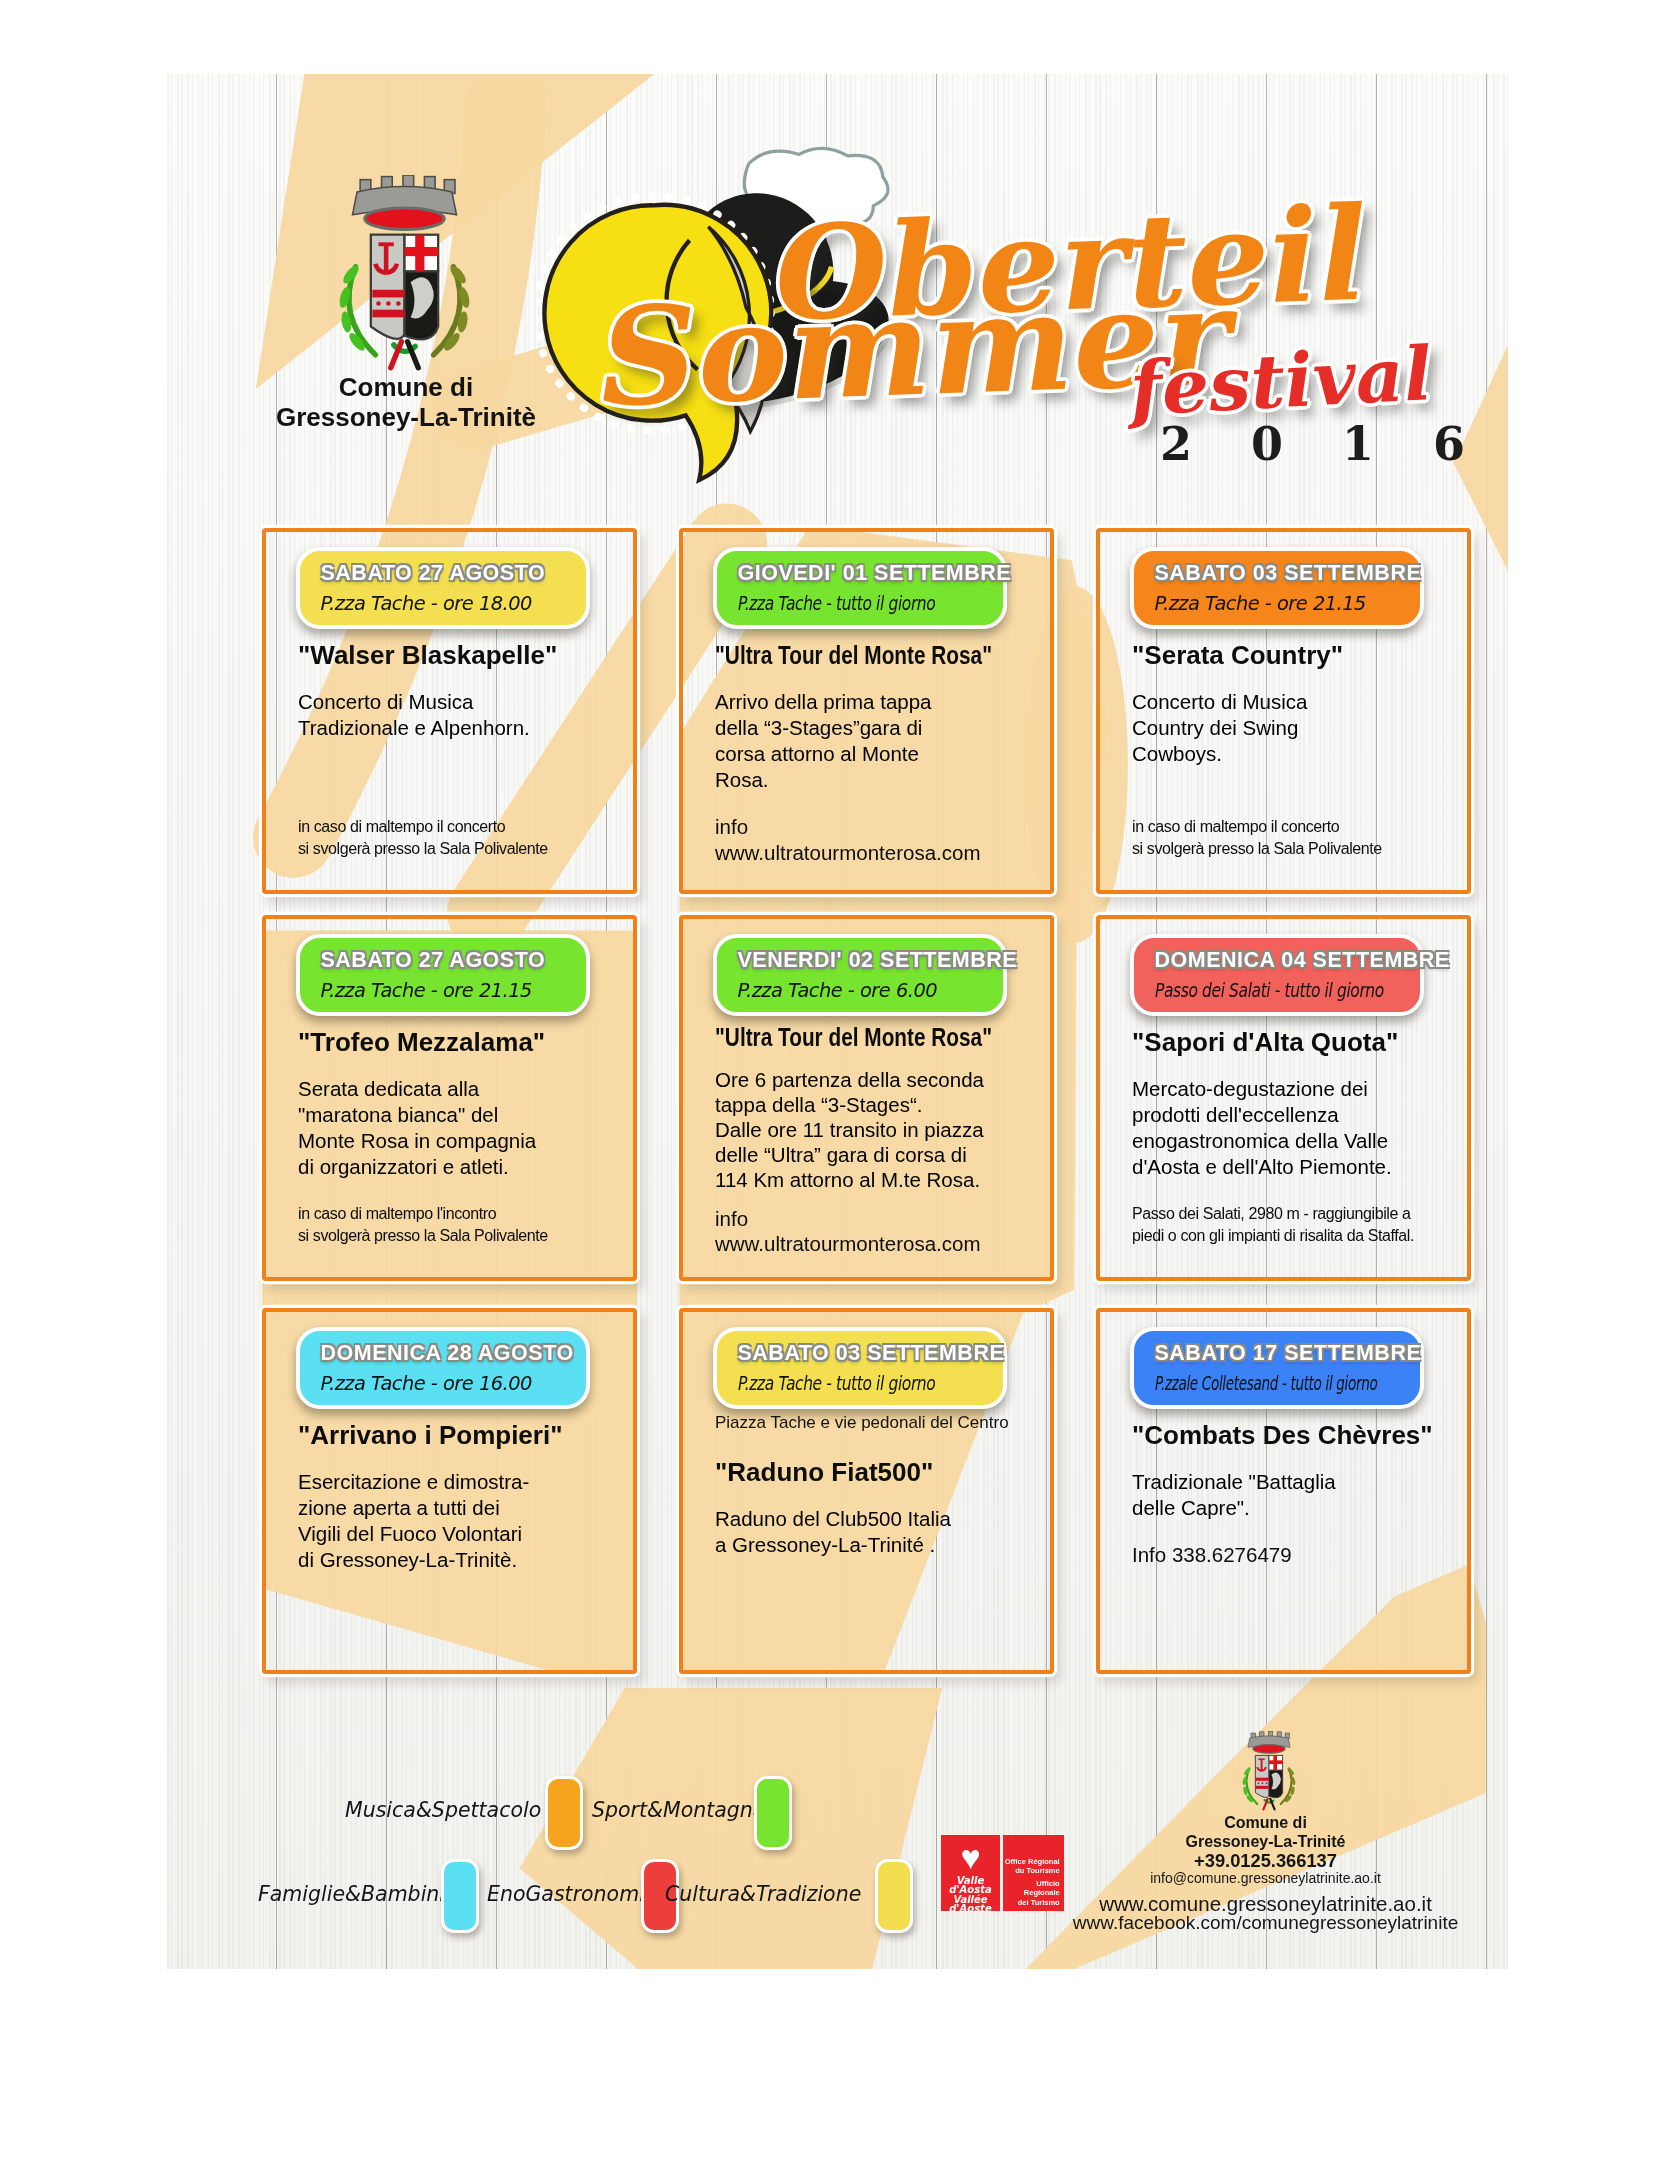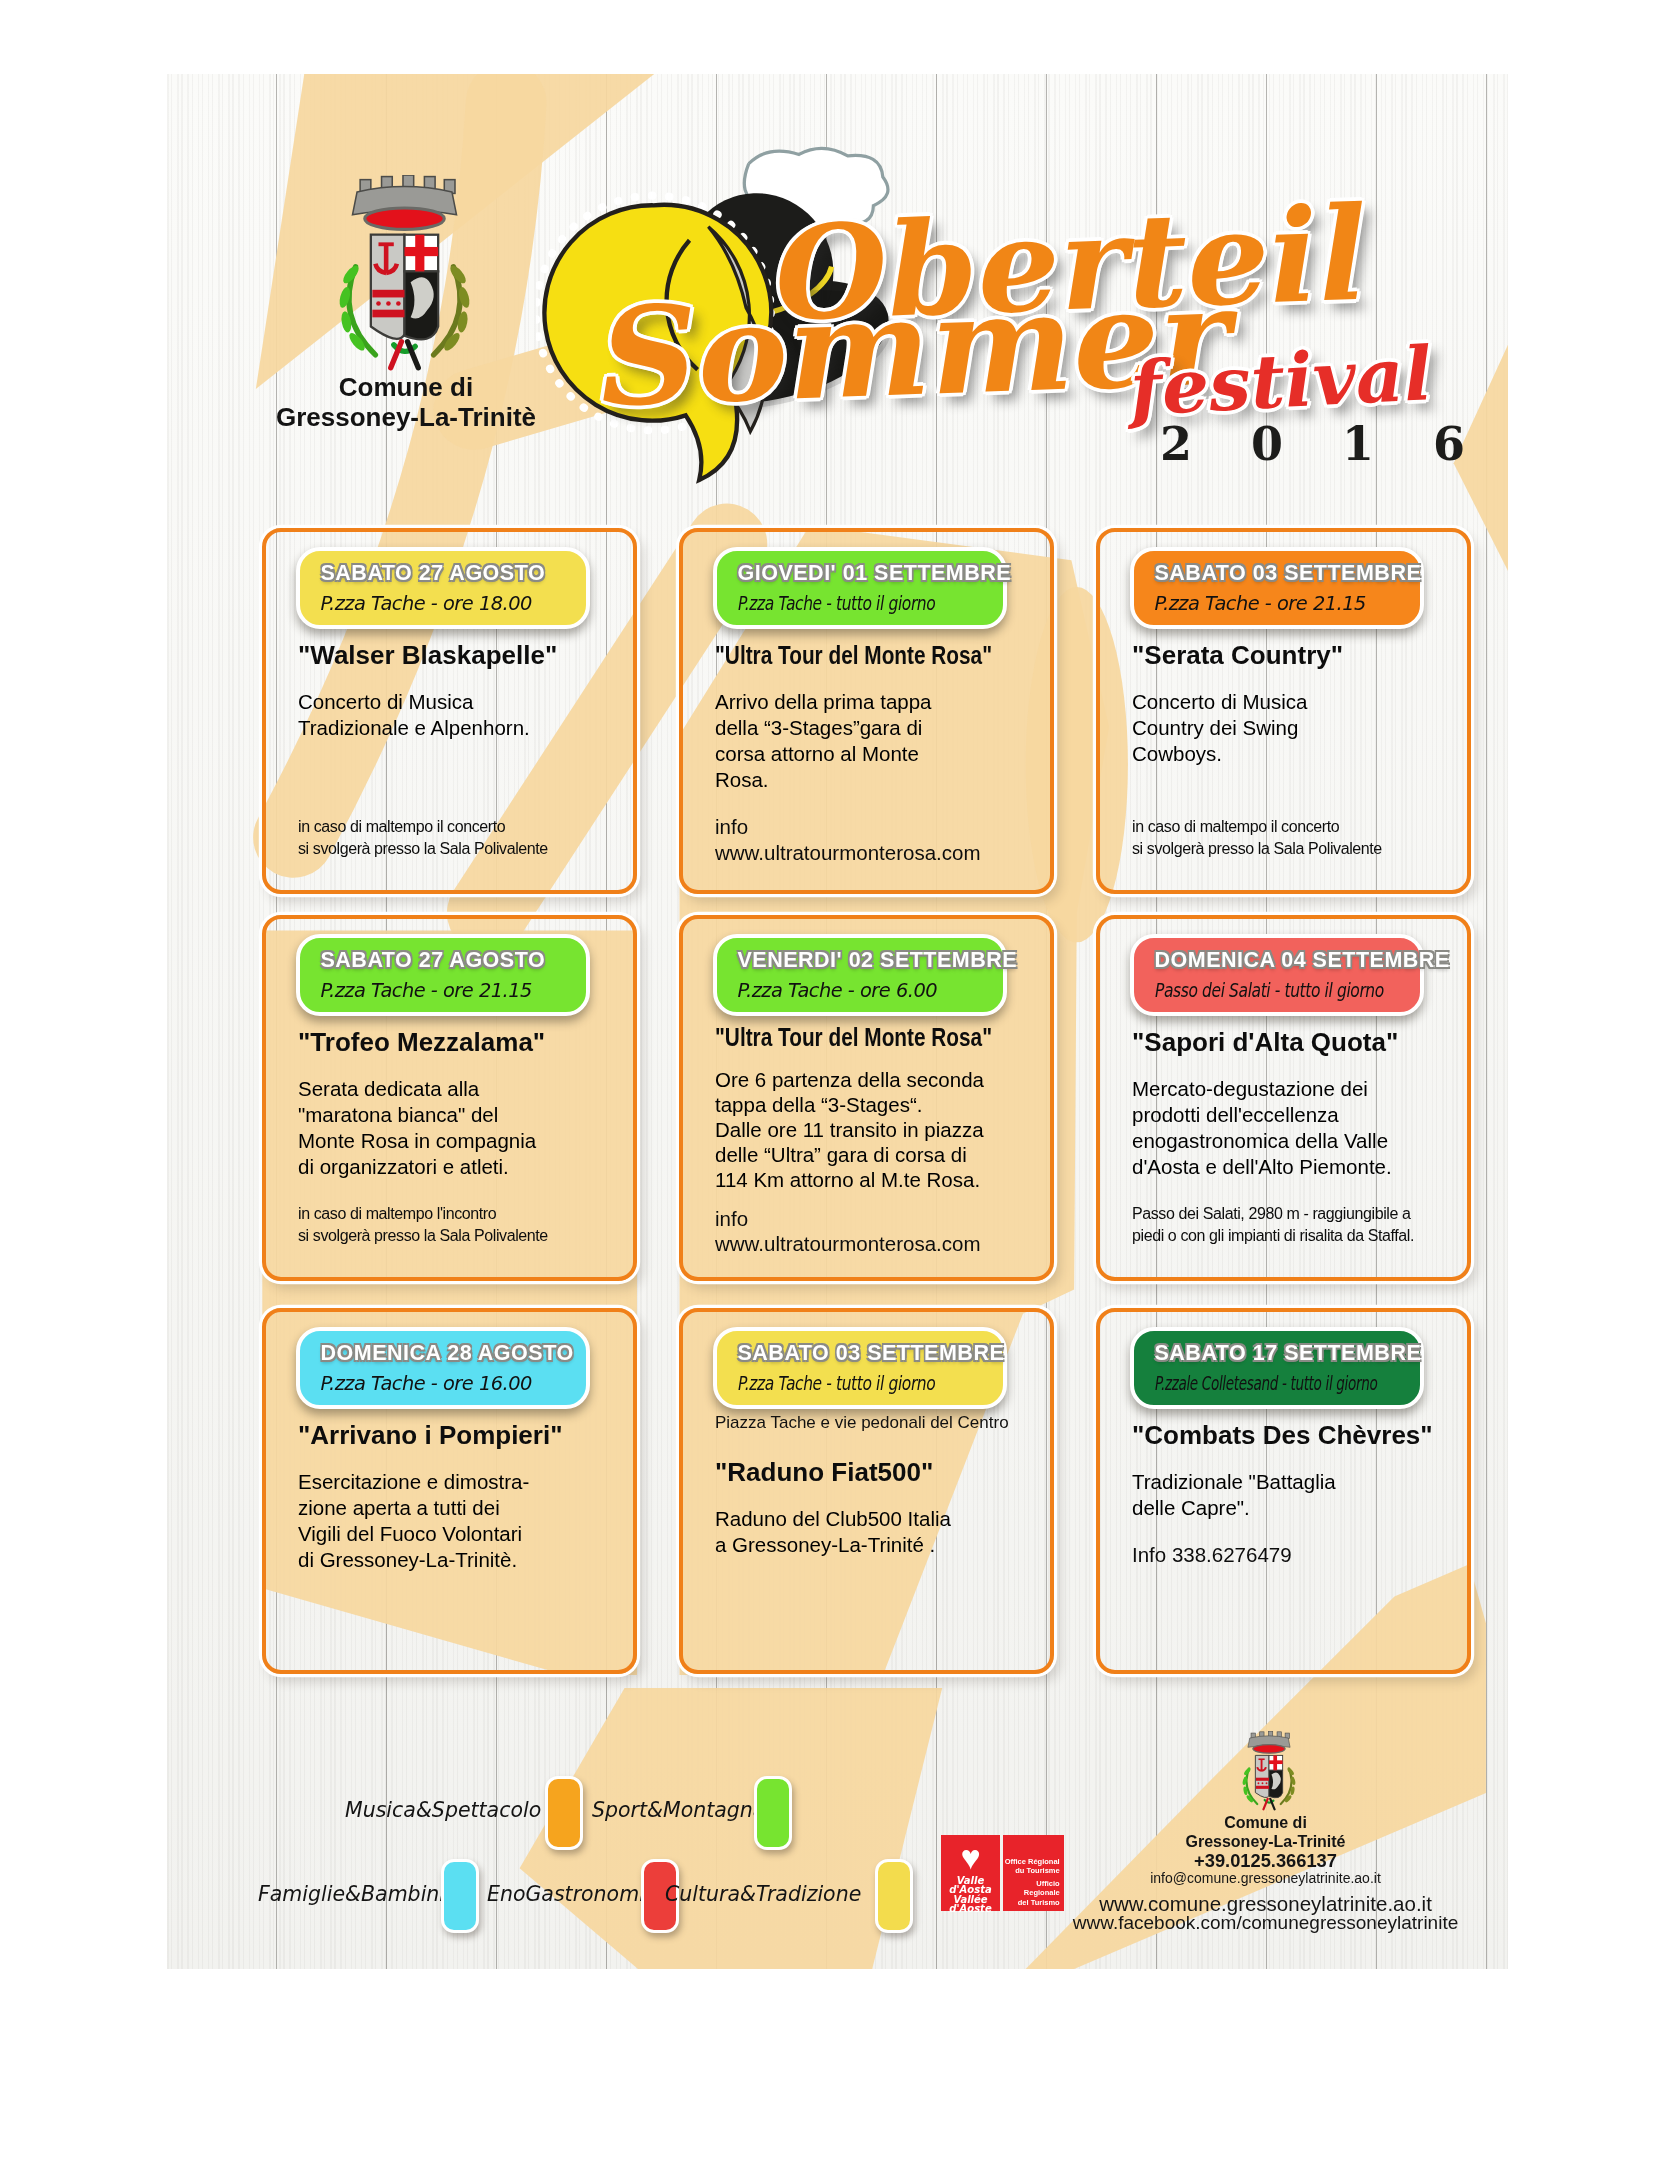--- a/index.html
+++ b/index.html
@@ -21,21 +21,21 @@
      color:#F18616;white-space:nowrap;
      text-shadow:-3.8px 0 0 #fff,3.8px 0 0 #fff,0 -3.8px 0 #fff,0 3.8px 0 #fff,
         -2.7px -2.7px 0 #fff,2.7px -2.7px 0 #fff,-2.7px 2.7px 0 #fff,2.7px 2.7px 0 #fff,
         7.5px 9.7px 12px rgba(40,40,40,0.45);}
   #t-word1{left:775px;top:188px;font-size:129px;transform:rotate(-2deg);}
   #t-word2{left:600px;top:267px;font-size:135px;transform:rotate(-2deg);}
   #t-word3{left:1130px;top:338px;font-size:74px;color:#E62E28;transform:rotate(-3deg);}
   #t-year{position:absolute;left:1160px;top:417px;font-family:"DejaVu Serif",serif;
      font-weight:700;font-size:46px;letter-spacing:21.5px;color:#1d1d1b;white-space:nowrap;}
   
-  .card{position:absolute;width:375px;height:366px;border:4.8px solid #F08019;border-radius:19px;
+  .card{position:absolute;width:375px;height:366px;border:4.8px solid #F08019;border-radius:4px;
      box-shadow:0 0 0 3.2px #ffffff,5.4px 7.5px 10.8px rgba(60,50,40,0.18);box-sizing:border-box;}
   .badge{position:absolute;left:30px;top:14.5px;width:294px;height:82px;border:4.8px solid #fff;
      border-radius:24px;box-sizing:border-box;box-shadow:0 5.4px 9.7px rgba(50,45,35,0.4);
      padding:10.8px 0 0 20.5px;}
   .day{font-weight:800;font-size:21.5px;letter-spacing:0.5px;color:#ffffff;white-space:nowrap;
      text-shadow:-1.6px -1.6px 0 #8a8a85,1.6px -1.6px 0 #8a8a85,-1.6px 1.6px 0 #8a8a85,1.6px 1.6px 0 #8a8a85,0 2.7px 3.8px rgba(0,0,0,0.25);}
   .detail{font-family:"DejaVu Sans",sans-serif;font-style:italic;font-size:19.4px;margin-top:5.4px;
      color:#111;white-space:nowrap;letter-spacing:-0.5px;}
   .detail.squeeze{transform:scaleX(0.8);transform-origin:left center;}
   .detail.squeeze-more{transform:scaleX(0.7);transform-origin:left center;}
@@ -289,21 +289,21 @@
     </div>
     <div class="content">
       <div class="sub">Piazza Tache e vie pedonali del Centro</div>
       <div class="ctitle">"Raduno Fiat500"</div>
       <div class="cbody">Raduno del Club500 Italia
 a Gressoney-La-Trinité .</div>
     </div>
   </div>
 
   <div class="card" style="left:1096px;top:1308px">
-    <div class="badge" style="background: #15803d;">
+    <div class="badge" style="background: #3b82f6;">
       <div class="day">SABATO 17 SETTEMBRE</div>
       <div class="detail squeeze-more">P.zzale Colletesand - tutto il giorno</div>
     </div>
     <div class="content">
       <div class="ctitle">"Combats Des Chèvres"</div>
       <div class="cbody">Tradizionale "Battaglia
 delle Capre".</div>
       <div class="cinfo">Info 338.6276479</div>
     </div>
   </div>

